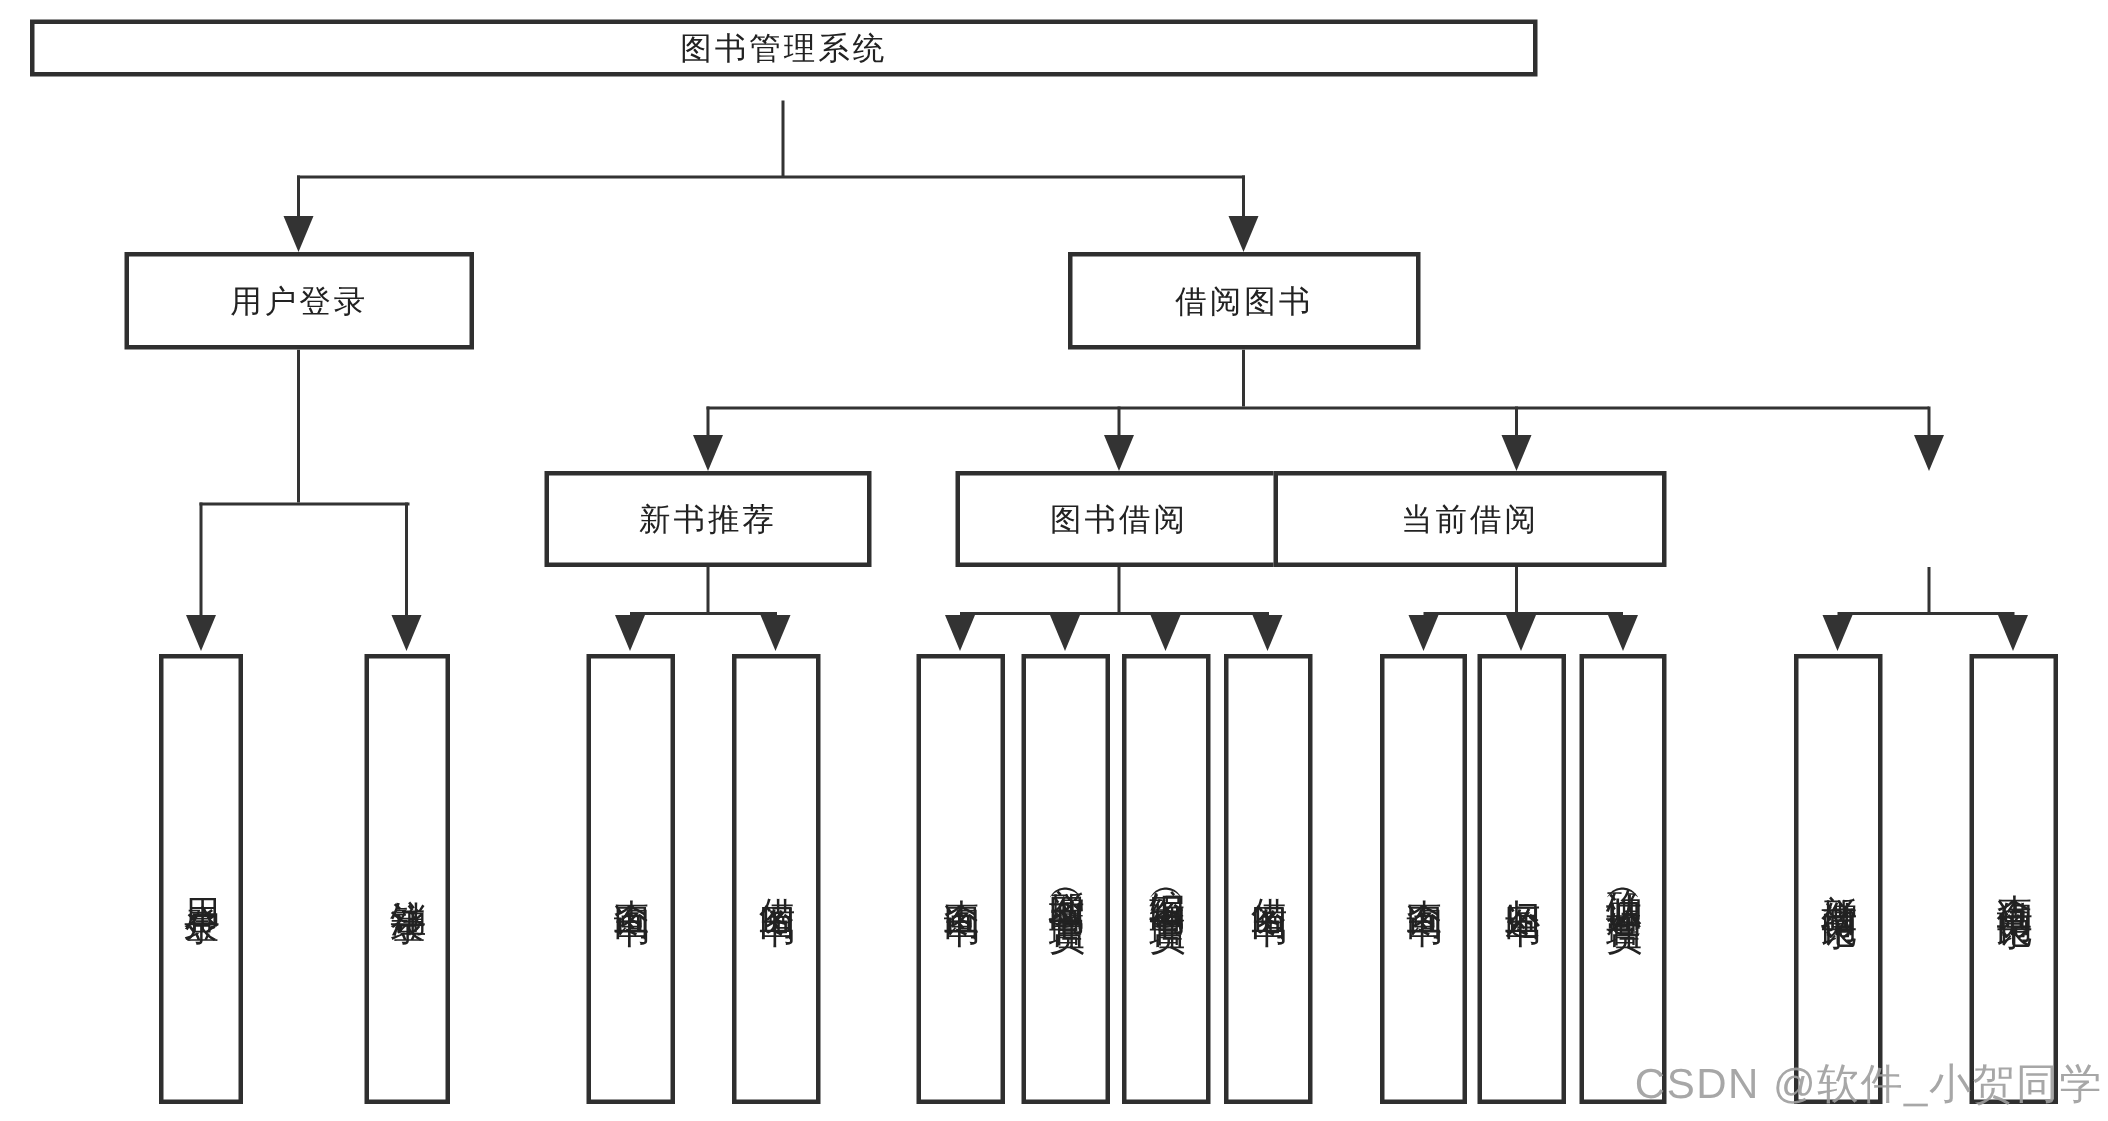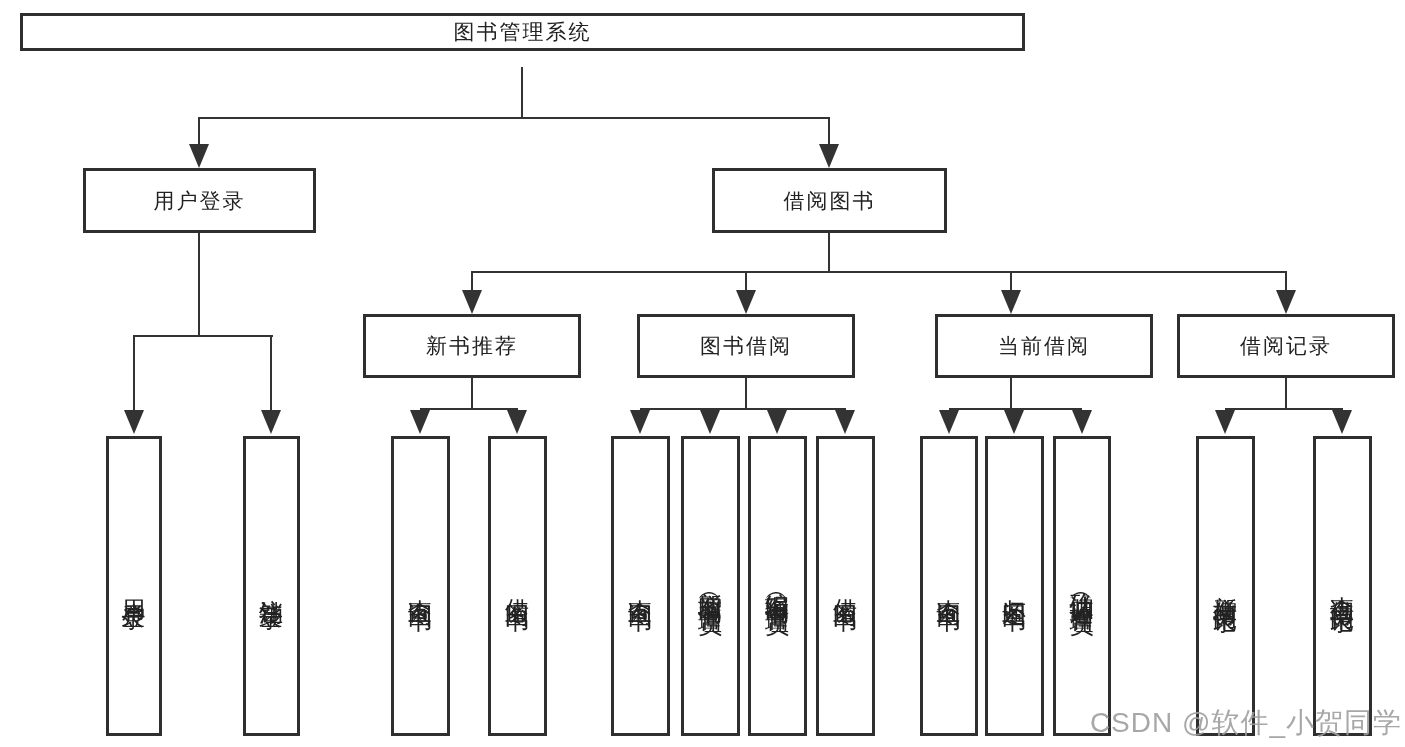--- a/index.html
+++ b/index.html
@@ -68,25 +68,22 @@
   <div class="arrow" style="left:1001px;top:290px;"></div>
   <div class="vline" style="left:1285px;top:271px;height:20px;"></div>
   <div class="arrow" style="left:1276px;top:290px;"></div>
 
   <div class="box" style="left:363px;top:314px;width:218px;height:64px;">
     <span>新书推荐</span>
   </div>
   <div class="box" style="left:637px;top:314px;width:218px;height:64px;">
     <span>图书借阅</span>
   </div>
-  <div class="box" style="left:935px;top:314px;width:218px;height:64px;">
+  <div class="box" style="left:849px;top:314px;width:262px;height:64px;">
     <span>当前借阅</span>
-  </div>
-  <div class="box" style="left:1177px;top:314px;width:218px;height:64px;">
-    <span>借阅记录</span>
   </div>
 
   <div class="vline" style="left:471px;top:378px;height:30px;"></div>
   <div class="hline" style="left:420px;top:408px;width:98px;"></div>
   <div class="arrow" style="left:410px;top:410px;"></div>
   <div class="arrow" style="left:507px;top:410px;"></div>
 
   <div class="vline" style="left:745px;top:378px;height:30px;"></div>
   <div class="hline" style="left:640px;top:408px;width:206px;"></div>
   <div class="arrow" style="left:630px;top:410px;"></div>

